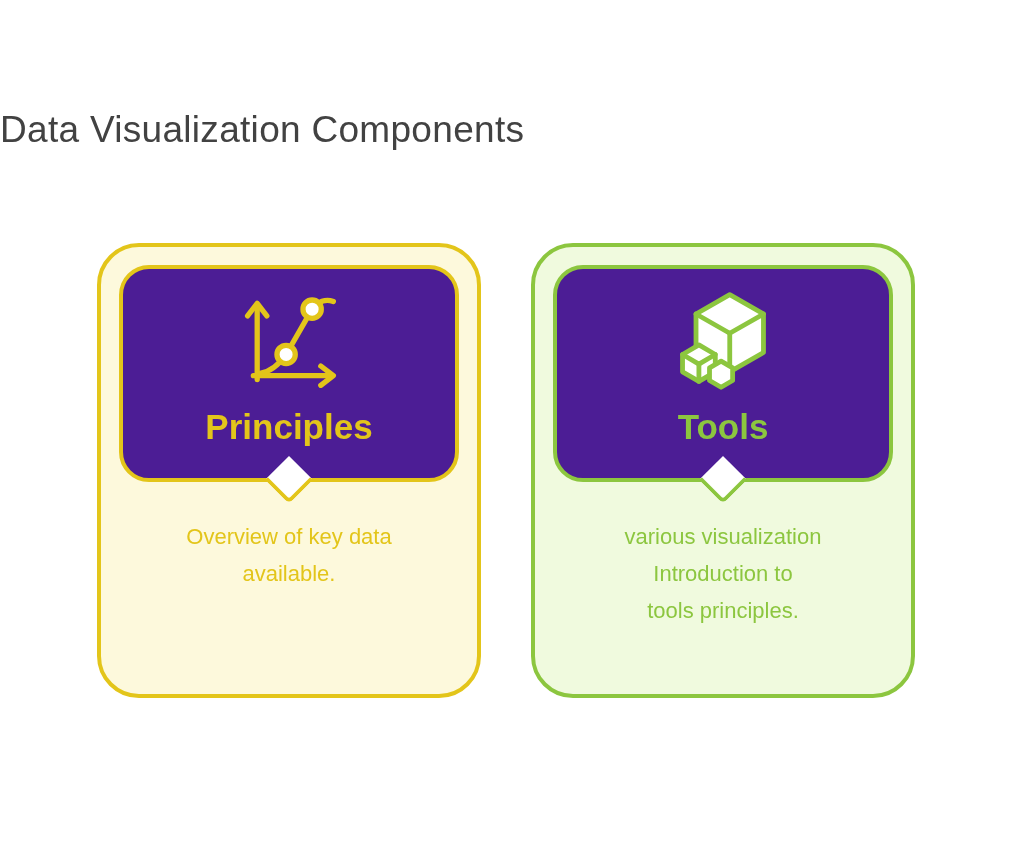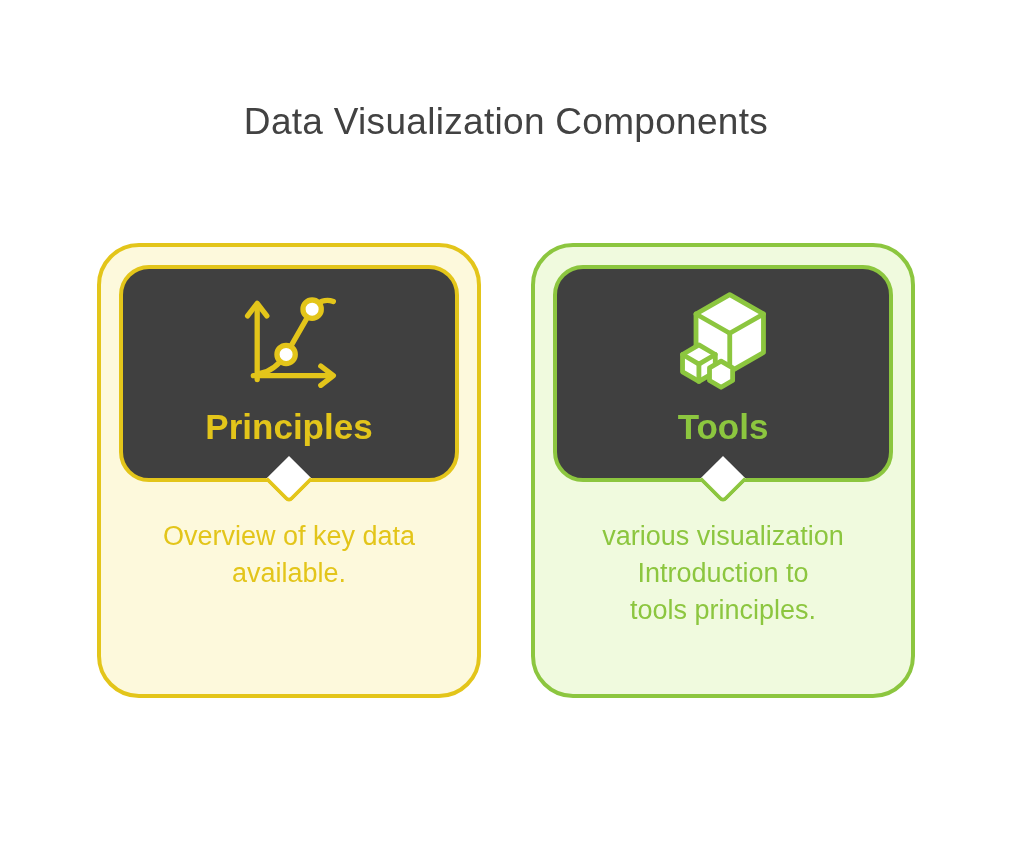--- a/index.html
+++ b/index.html
@@ -9,24 +9,23 @@
   }
   body {
     width: 1012px;
     height: 844px;
     position: relative;
     font-family: "Liberation Sans", sans-serif;
     overflow: hidden;
   }
   .page-title {
     position: absolute;
-    top: 101px;
+    top: 109px;
     left: 0;
     width: 100%;
-    text-align: center;
     font-size: 37px;
     font-weight: 500;
     letter-spacing: 0.3px;
     color: #424242;
   }
   .cards {
     position: absolute;
     top: 243px;
     left: 0;
     width: 100%;
@@ -40,21 +39,21 @@
     height: 455px;
     border: 4px solid var(--accent);
     background: var(--fill);
     border-radius: 42px;
   }
   .bubble {
     box-sizing: border-box;
     position: relative;
     margin: 18px;
     height: 217px;
-    background: #404040;
+    background: #4c1d95;
     border: 4px solid var(--accent);
     border-radius: 30px;
     display: flex;
     flex-direction: column;
     align-items: center;
   }
   .bubble::after {
     content: "";
     position: absolute;
     left: 50%;
@@ -77,21 +76,21 @@
   .card-label {
     margin-top: 12px;
     font-size: 35px;
     font-weight: 700;
     line-height: 44px;
     color: var(--accent);
   }
   .card-desc {
     margin-top: 36px;
     text-align: center;
-    font-size: 27px;
+    font-size: 22px;
     font-weight: 500;
     line-height: 37px;
     color: var(--accent);
   }
 </style>
 </head>
 <body>
 
 <div class="page-title" style="color: rgb(66, 66, 66);">Data Visualization Components</div>
 

